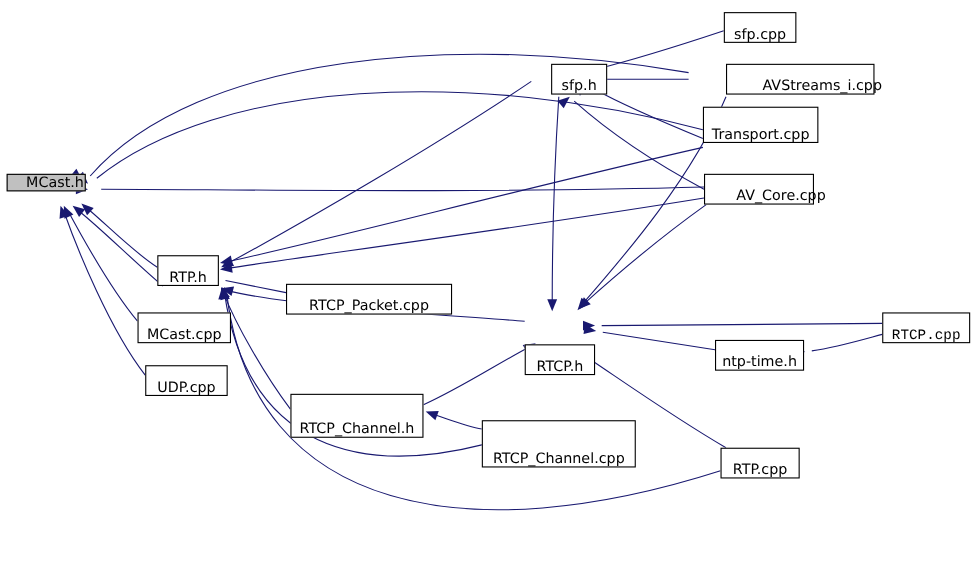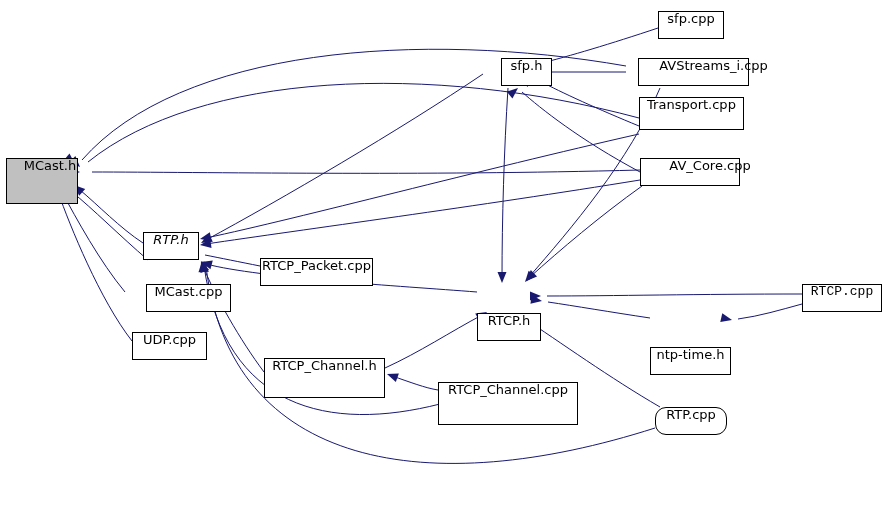--- a/index.html
+++ b/index.html
@@ -27,21 +27,21 @@
   .node {
     position: absolute;
     box-sizing: border-box;
     border: 1px solid #000000;
     background: #ffffff;
     color: #000000;
     font-family: "DejaVu Sans", sans-serif;
     font-size: 13px;
     line-height: 1;
     display: flex;
-    align-items: flex-start;
+    align-items: flex-end;
     justify-content: center;
     white-space: nowrap;
     z-index: 5;
   }
   .node.highlight {
     background: #c0c0c0;
   }
   .node-label {
     display: block;
     pointer-events: none;
@@ -161,63 +161,63 @@
         <path d="M 639,134 C 480,170 300,218 206,238" fill="none" stroke="#191970" stroke-width="1"></path>
         <polygon points="0,0 -11,-4.5 -11,4.5" fill="#191970" transform="translate(200,239) rotate(168)"></polygon>
       </g>
       <g>
         <path d="M 640,180 C 480,206 300,230 206,244" fill="none" stroke="#191970" stroke-width="1"></path>
         <polygon points="0,0 -11,-4.5 -11,4.5" fill="#191970" transform="translate(200,245) rotate(172)"></polygon>
       </g>
     </svg>
 
   <div id="node-layer">
-      <div class="node highlight" style="left: 6px; top: 158px; width: 72px; height: 46px; padding-left: 16px;">
+      <div class="node highlight" style="left: 6px; top: 158px; width: 72px; height: 16px; padding-left: 16px;">
         <span class="node-label">MCast.h</span>
       </div>
       <div class="node" style="left: 658px; top: 11px; width: 66px; height: 28px;">
         <span class="node-label">sfp.cpp</span>
       </div>
       <div class="node" style="left: 501px; top: 58px; width: 51px; height: 28px;">
         <span class="node-label">sfp.h</span>
       </div>
-      <div class="node" style="left: 638px; top: 58px; width: 111px; height: 28px; padding-left: 40px;">
+      <div class="node" style="left: 660px; top: 58px; width: 135px; height: 28px; padding-left: 40px;">
         <span class="node-label">AVStreams_i.cpp</span>
       </div>
       <div class="node" style="left: 639px; top: 97px; width: 105px; height: 33px;">
         <span class="node-label">Transport.cpp</span>
       </div>
       <div class="node" style="left: 640px; top: 158px; width: 100px; height: 28px; padding-left: 40px;">
         <span class="node-label">AV_Core.cpp</span>
       </div>
-      <div class="node" style="left: 143px; top: 232px; width: 56px; height: 28px; font-style: italic;">
+      <div class="node" style="left: 143px; top: 232px; width: 56px; height: 28px;">
         <span class="node-label">RTP.h</span>
       </div>
-      <div class="node" style="left: 260px; top: 258px; width: 113px; height: 28px;">
+      <div class="node" style="left: 260px; top: 258px; width: 151px; height: 28px;">
         <span class="node-label">RTCP_Packet.cpp</span>
       </div>
-      <div class="node" style="left: 125px; top: 284px; width: 85px; height: 28px; margin-left: 21px;">
+      <div class="node" style="left: 125px; top: 284px; width: 85px; height: 28px;">
         <span class="node-label">MCast.cpp</span>
       </div>
       <div class="node" style="left: 132px; top: 332px; width: 75px; height: 28px;">
         <span class="node-label">UDP.cpp</span>
       </div>
       <div class="node" style="left: 477px; top: 283px; width: 64px; height: 28px; margin-top: 30px;">
         <span class="node-label">RTCP.h</span>
       </div>
-      <div class="node" style="left: 650px; top: 309px; width: 81px; height: 28px; margin-top: 38px;">
+      <div class="node" style="left: 650px; top: 309px; width: 81px; height: 28px;">
         <span class="node-label">ntp-time.h</span>
       </div>
       <div class="node" style="left: 802px; top: 284px; width: 80px; height: 28px; font-family: Liberation Mono, monospace;">
         <span class="node-label">RTCP.cpp</span>
       </div>
       <div class="node" style="left: 264px; top: 358px; width: 121px; height: 40px;">
         <span class="node-label">RTCP_Channel.h</span>
       </div>
       <div class="node" style="left: 438px; top: 382px; width: 140px; height: 43px;">
         <span class="node-label">RTCP_Channel.cpp</span>
       </div>
-      <div class="node" style="left: 655px; top: 407px; width: 72px; height: 28px; border-radius: 11px;">
+      <div class="node" style="left: 655px; top: 407px; width: 72px; height: 28px;">
         <span class="node-label">RTP.cpp</span>
       </div>
     </div>
 
 </div>
 
 </body></html>

